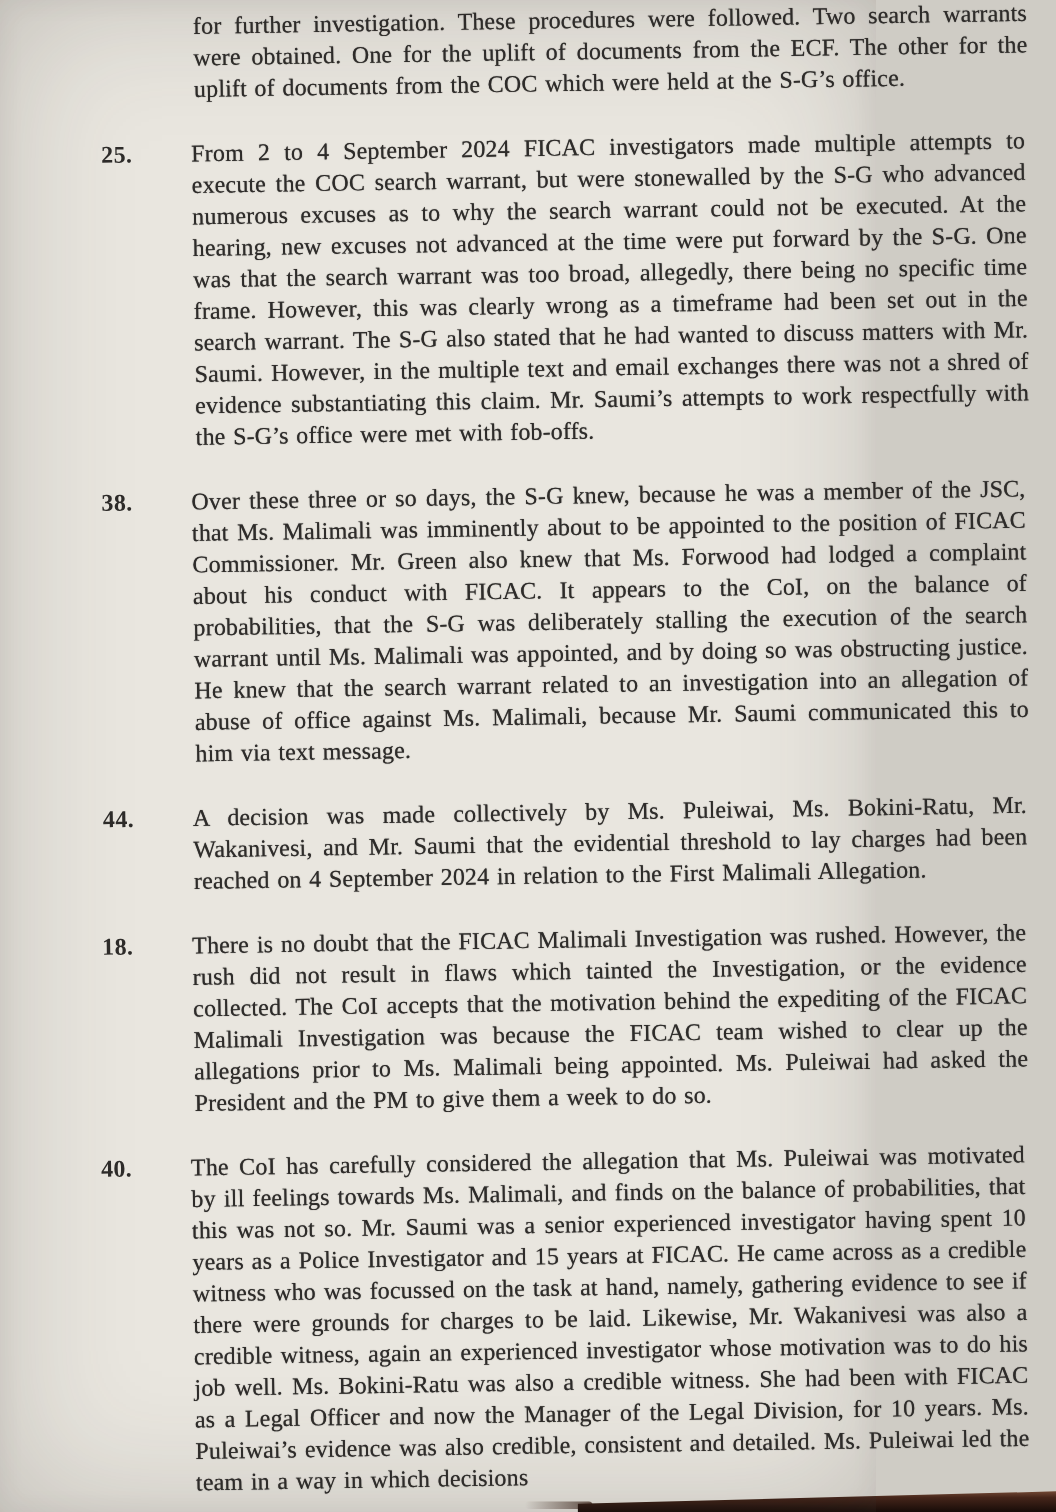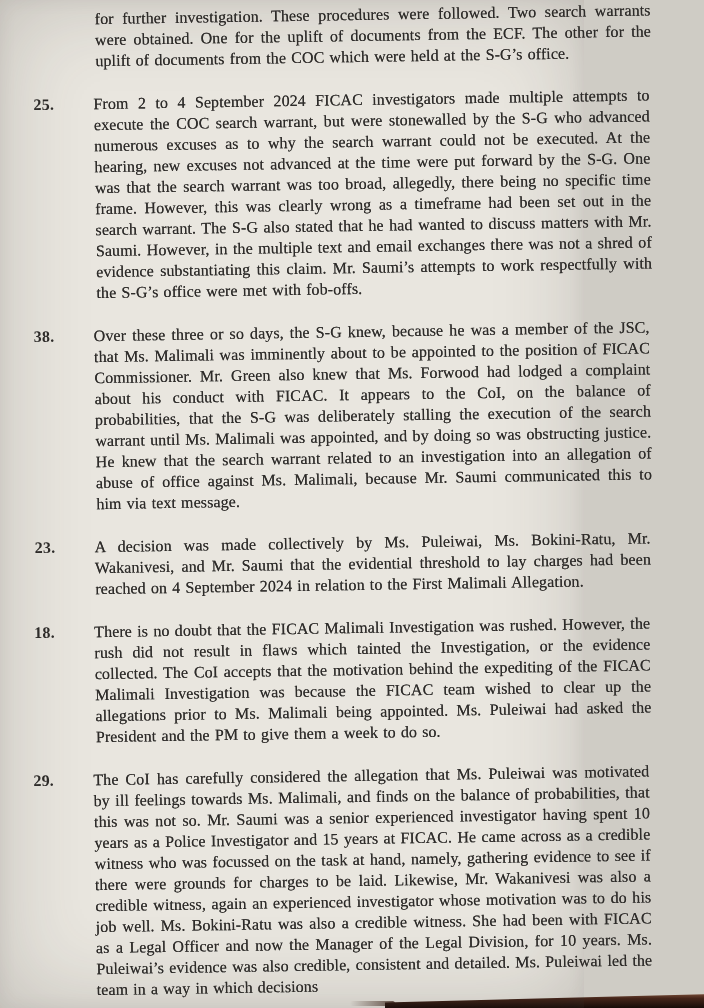--- a/index.html
+++ b/index.html
@@ -41,20 +41,21 @@
     margin-bottom: 22px;
     transform: rotate(-0.9deg);
     transform-origin: 40px 50%;
   }
   .para-num {
     flex: 0 0 60px;
     font-size: 16px;
     line-height: 21px;
     font-weight: bold;
     letter-spacing: 0.2px;
+    margin-left: 34px;
   }
   .para-text {
     flex: 0 0 556px;
     width: 556px;
     font-size: 16px;
     line-height: 21px;
     text-align: justify;
     text-justify: inter-word;
     letter-spacing: 0.1px;
     word-spacing: 1px;
@@ -98,31 +99,31 @@
       <div class="para-num">25.</div>
       <div class="para-text">From 2 to 4 September 2024 FICAC investigators made multiple attempts to execute the COC search warrant, but were stonewalled by the S-G who advanced numerous excuses as to why the search warrant could not be executed. At the hearing, new excuses not advanced at the time were put forward by the S-G. One was that the search warrant was too broad, allegedly, there being no specific time frame. However, this was clearly wrong as a timeframe had been set out in the search warrant. The S-G also stated that he had wanted to discuss matters with Mr. Saumi. However, in the multiple text and email exchanges there was not a shred of evidence substantiating this claim. Mr. Saumi’s attempts to work respectfully with the S-G’s office were met with fob-offs.</div>
     </div>
 
     <div class="para-row">
       <div class="para-num">38.</div>
       <div class="para-text">Over these three or so days, the S-G knew, because he was a member of the JSC, that Ms. Malimali was imminently about to be appointed to the position of FICAC Commissioner. Mr. Green also knew that Ms. Forwood had lodged a complaint about his conduct with FICAC. It appears to the CoI, on the balance of probabilities, that the S-G was deliberately stalling the execution of the search warrant until Ms. Malimali was appointed, and by doing so was obstructing justice. He knew that the search warrant related to an investigation into an allegation of abuse of office against Ms. Malimali, because Mr. Saumi communicated this to him via text message.</div>
     </div>
 
     <div class="para-row">
-      <div class="para-num">23.</div>
+      <div class="para-num">44.</div>
       <div class="para-text">A decision was made collectively by Ms. Puleiwai, Ms. Bokini-Ratu, Mr. Wakanivesi, and Mr. Saumi that the evidential threshold to lay charges had been reached on 4 September 2024 in relation to the First Malimali Allegation.</div>
     </div>
 
     <div class="para-row">
       <div class="para-num">18.</div>
       <div class="para-text">There is no doubt that the FICAC Malimali Investigation was rushed. However, the rush did not result in flaws which tainted the Investigation, or the evidence collected. The CoI accepts that the motivation behind the expediting of the FICAC Malimali Investigation was because the FICAC team wished to clear up the allegations prior to Ms. Malimali being appointed. Ms. Puleiwai had asked the President and the PM to give them a week to do so.</div>
     </div>
 
     <div class="para-row">
-      <div class="para-num">29.</div>
+      <div class="para-num">40.</div>
       <div class="para-text">The CoI has carefully considered the allegation that Ms. Puleiwai was motivated by ill feelings towards Ms. Malimali, and finds on the balance of probabilities, that this was not so. Mr. Saumi was a senior experienced investigator having spent 10 years as a Police Investigator and 15 years at FICAC. He came across as a credible witness who was focussed on the task at hand, namely, gathering evidence to see if there were grounds for charges to be laid. Likewise, Mr. Wakanivesi was also a credible witness, again an experienced investigator whose motivation was to do his job well. Ms. Bokini-Ratu was also a credible witness. She had been with FICAC as a Legal Officer and now the Manager of the Legal Division, for 10 years. Ms. Puleiwai’s evidence was also credible, consistent and detailed. Ms. Puleiwai led the team in a way in which decisions</div>
     </div>
 
   </div>
 
   <div class="page-edge-fade"></div>
   <div class="page-edge"></div>
   <div class="vignette"></div>
 
 </div>

